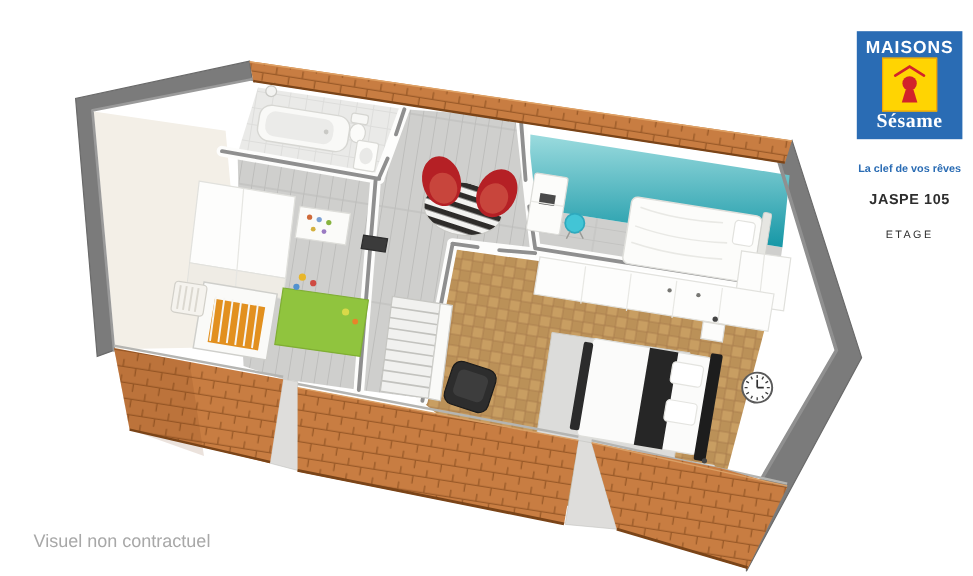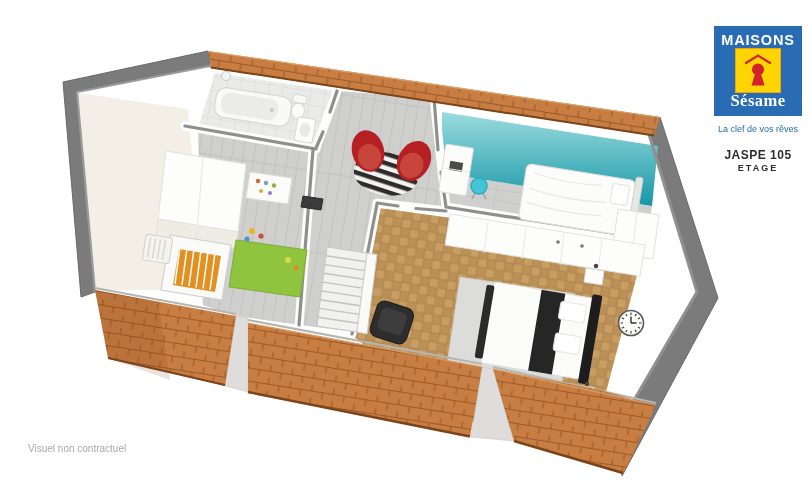--- a/index.html
+++ b/index.html
@@ -7,24 +7,24 @@
        font-family:"Liberation Sans",sans-serif;}
   svg.plan{position:absolute;left:0;top:0;}
   .brand{position:absolute;top:26px;left:706px;width:104px;text-align:center;}
   .logo-square{width:88px;height:90px;margin:0 auto;background:#2a6cb4;display:flex;
        flex-direction:column;align-items:center;justify-content:center;
        padding:5px 0 5px;box-sizing:border-box;}
   .logo-maisons{color:#ffffff;font-weight:bold;font-size:14.5px;letter-spacing:.8px;line-height:1;}
   .logo-yellow{width:46px;height:45px;background:#ffd402;border:1px solid #efa30a;
        box-sizing:border-box;display:flex;align-items:center;justify-content:center;}
   .logo-sesame{color:#ffffff;font-weight:bold;font-size:16.5px;letter-spacing:.5px;line-height:1;font-family:Liberation Serif, serif;}
-  .tagline{color:#2a6cb4;font-size:9px;font-weight:normal;margin-top:8px;white-space:nowrap;}
+  .tagline{color:#2a6cb4;font-size:9px;font-weight:bold;margin-top:19px;white-space:nowrap;}
   .model-name{margin-top:14px;font-size:12px;font-weight:800;color:#2d2d2d;letter-spacing:.5px;}
-  .model-floor{font-size:9px;font-weight:bold;color:#2d2d2d;letter-spacing:2px;margin-top:1px;}
-  .disclaimer{position:absolute;left:28px;top:443px;font-size:10px;color:#a8a8a8;}
+  .model-floor{font-size:9px;font-weight:normal;color:#2d2d2d;letter-spacing:2px;margin-top:17px;}
+  .disclaimer{position:absolute;left:28px;top:443px;font-size:15px;color:#a8a8a8;}
 </style>
 </head>
 <body>
 
 <svg class="plan" width="811" height="480" viewBox="0 0 811 480">
   <defs>
     <linearGradient id="tealGrad" x1="0" y1="0" x2="0" y2="1">
       <stop offset="0" stop-color="#9bdbde"></stop>
       <stop offset="1" stop-color="#1697a6"></stop>
     </linearGradient>

